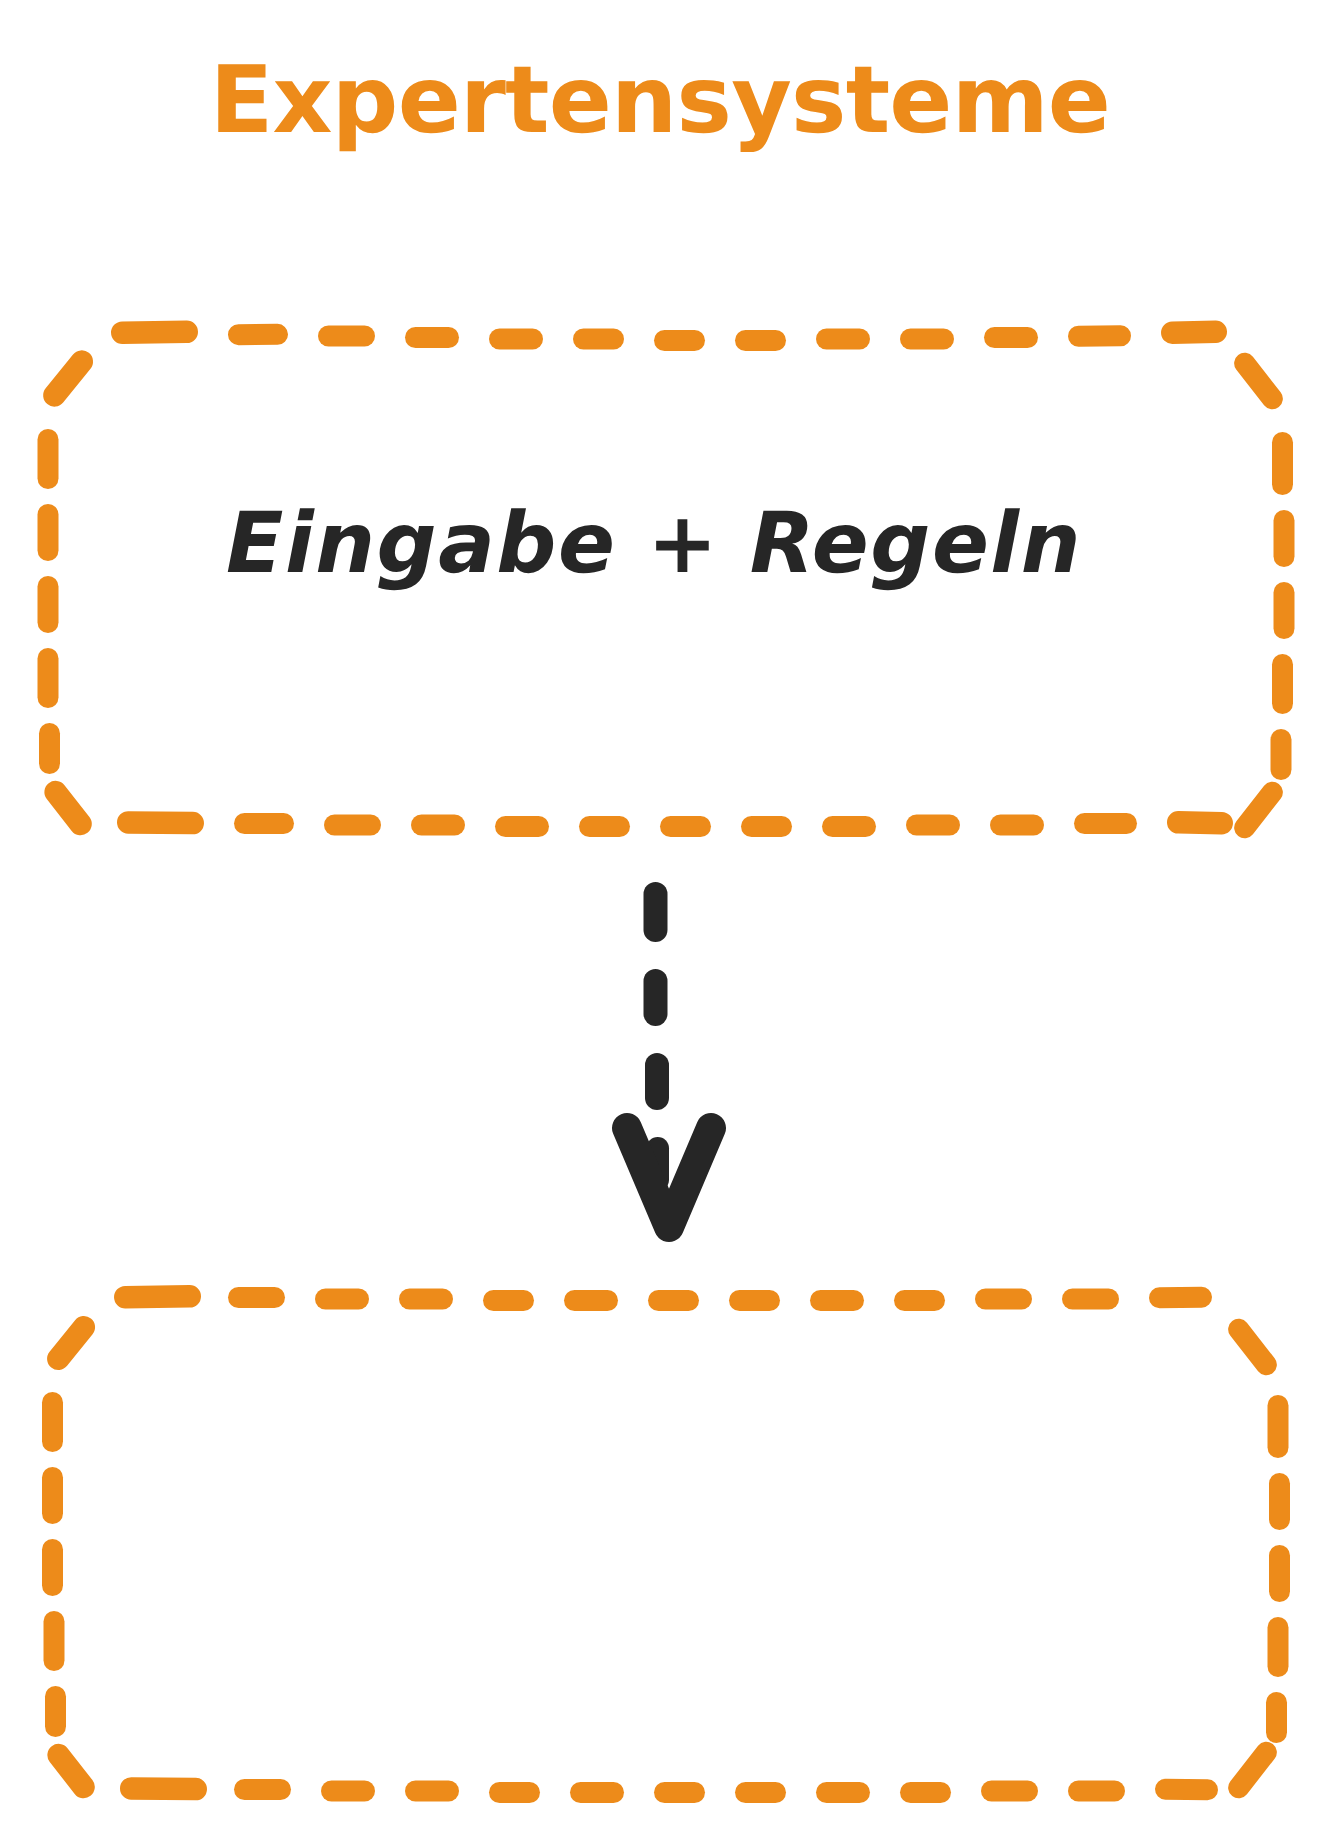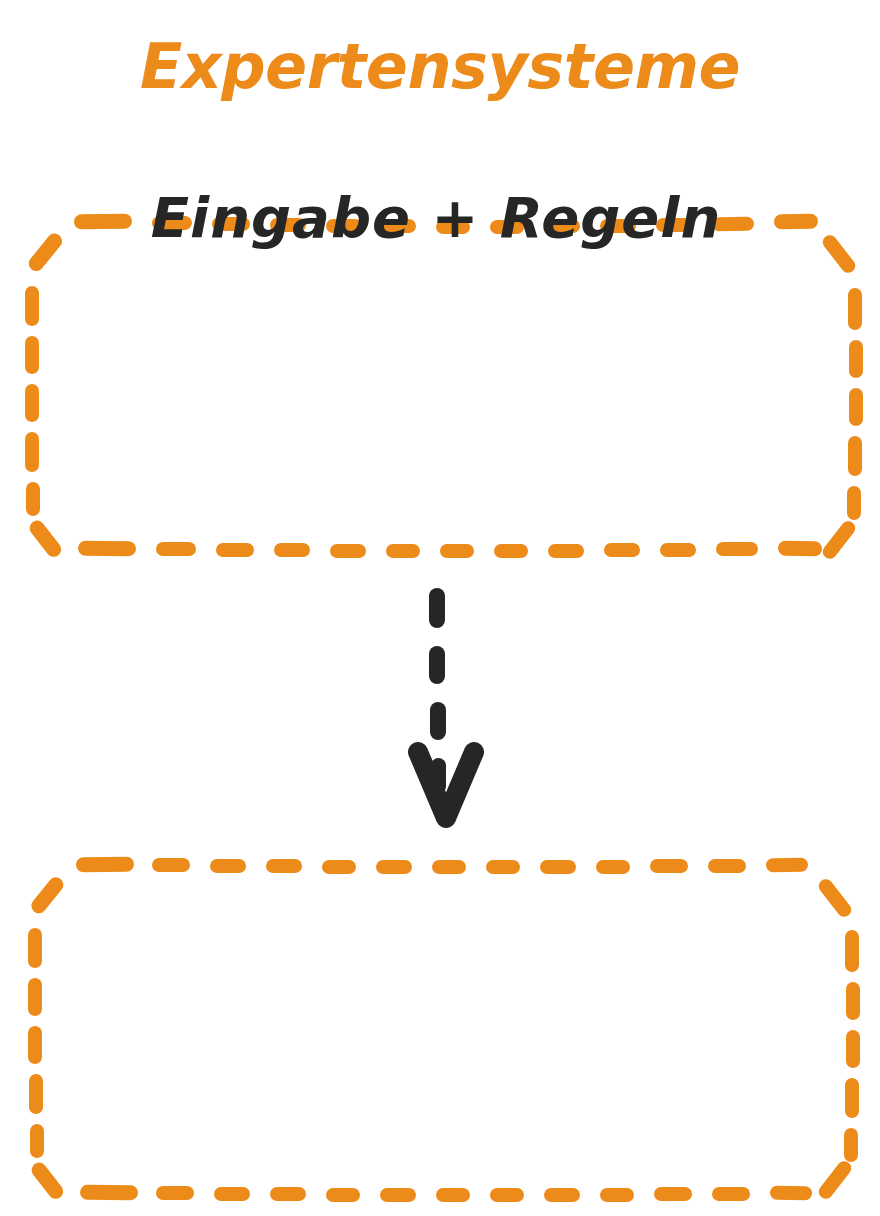--- a/index.html
+++ b/index.html
@@ -28,29 +28,29 @@
   .diagram-title {
     position: absolute;
     left: 0;
     top: 36px;
     width: 880px;
     text-align: center;
     color: #ED8B1A;
     font-family: "DejaVu Sans", sans-serif;
     font-size: 62px;
     font-weight: bold;
-    font-style: italic;
     letter-spacing: -0.5px;
     line-height: 1;
     white-space: nowrap;
   }
   .node-box {
     position: absolute;
     box-sizing: border-box;
     display: flex;
+    align-items: center;
     justify-content: center;
     background: transparent;
   }
   .node-label {
     color: #262626;
     font-family: "DejaVu Sans", sans-serif;
     font-weight: bold;
     font-style: italic;
     letter-spacing: 1px;
     line-height: 1;

